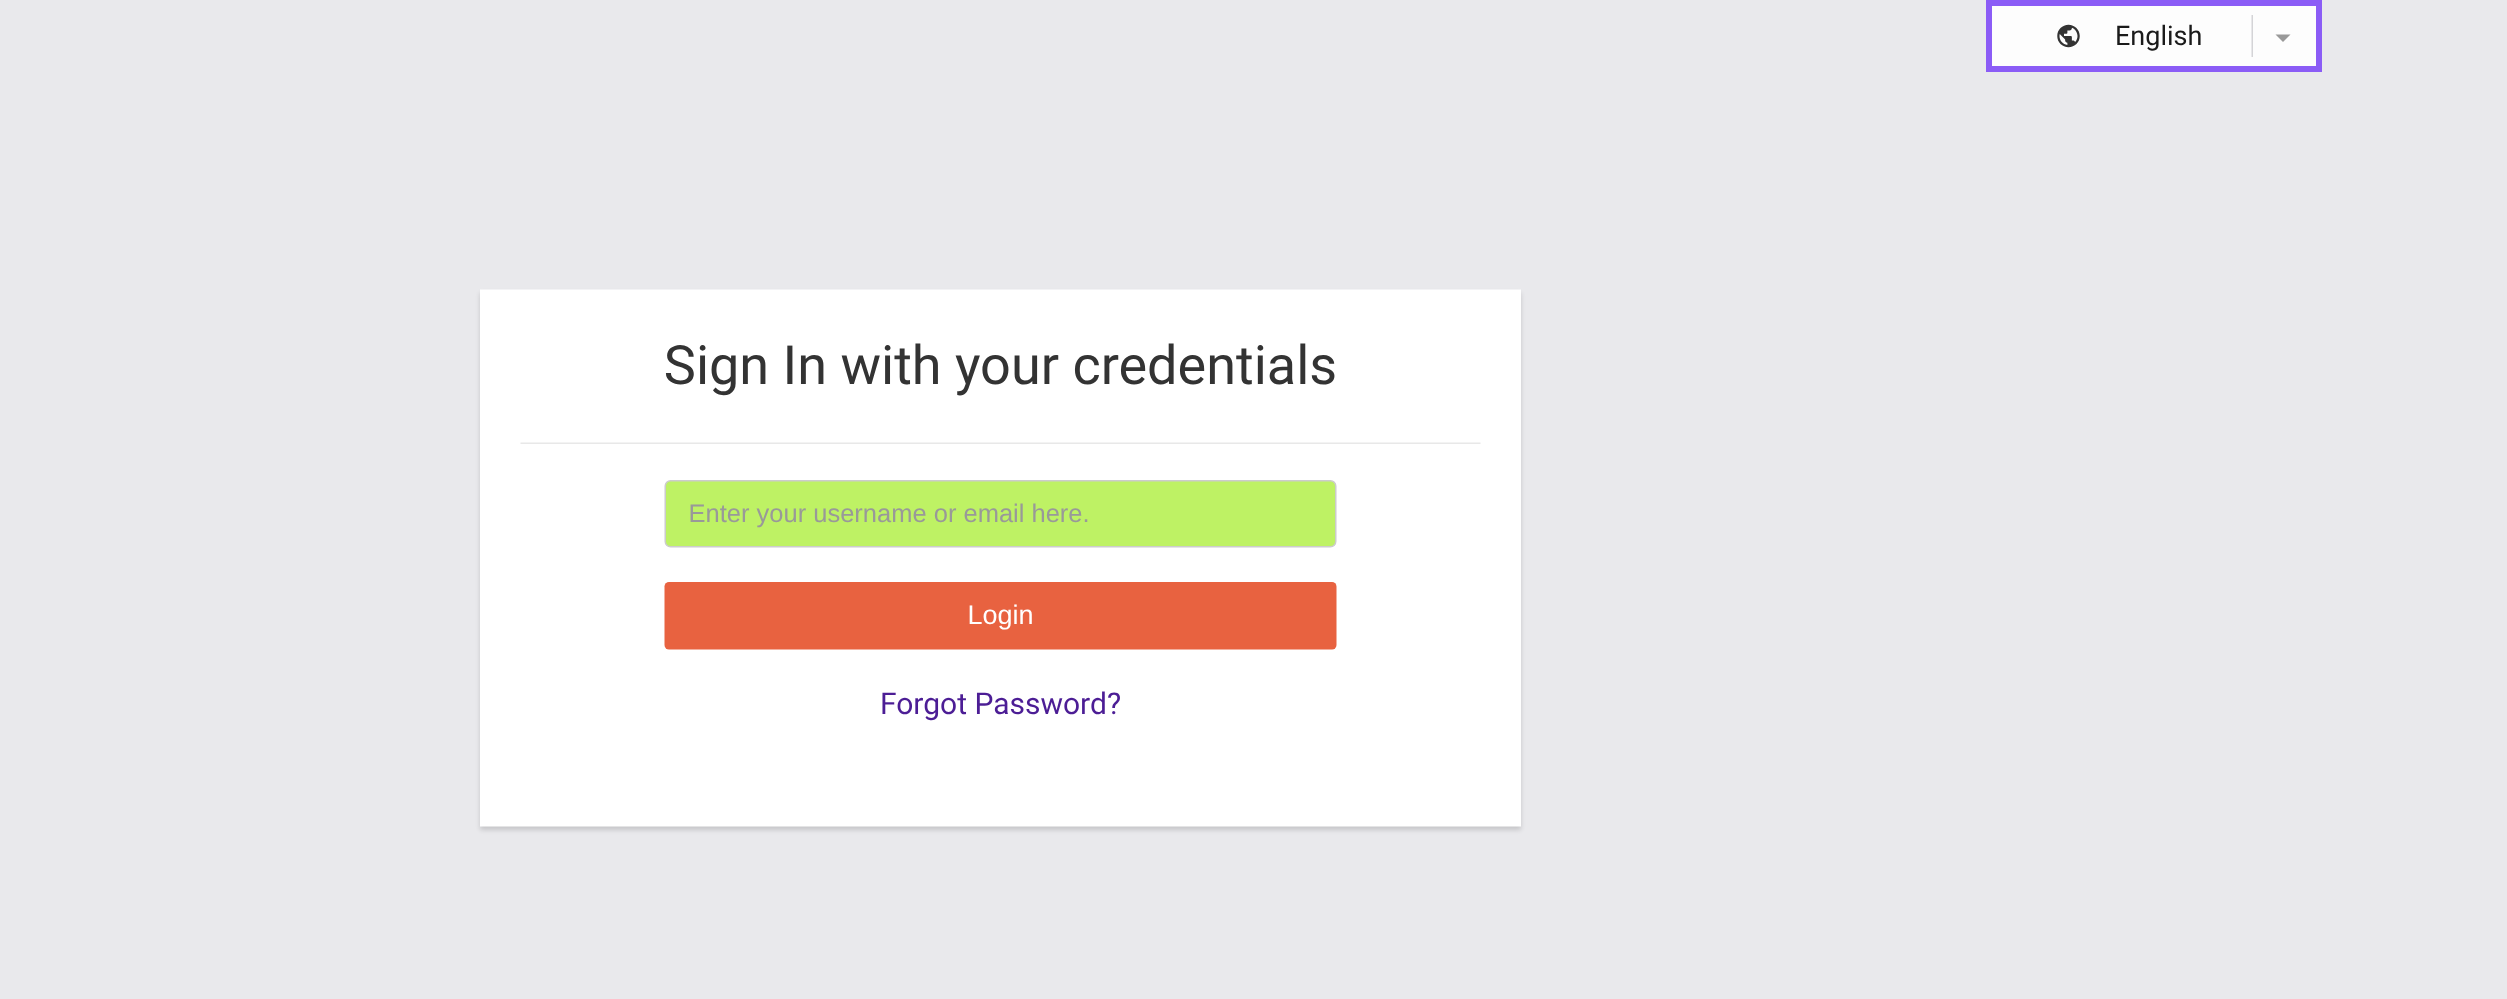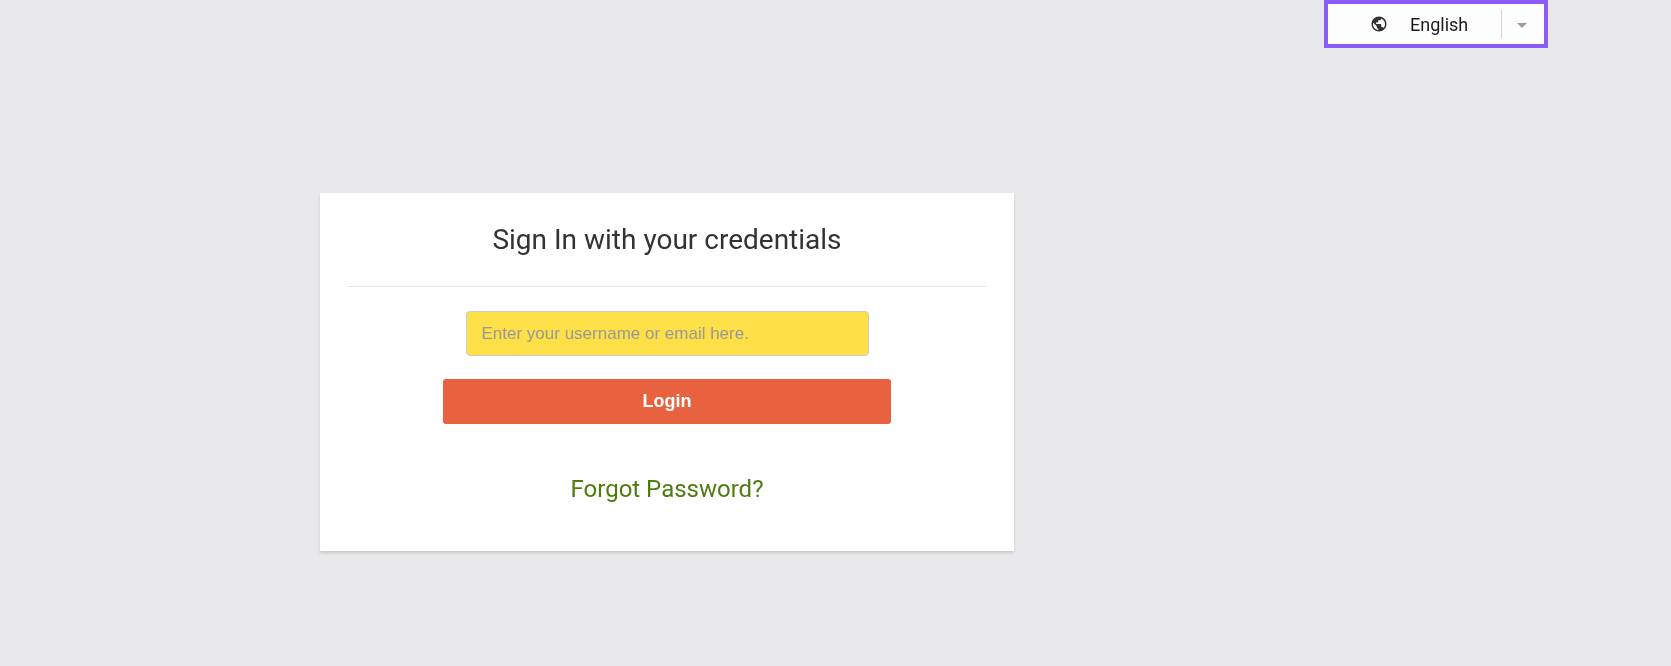--- a/index.html
+++ b/index.html
@@ -53,66 +53,65 @@
       position: absolute;
       left: 320px;
       top: 193px;
       width: 694px;
       height: 358px;
       background-color: #ffffff;
       box-shadow: 0 2px 3px rgba(0,0,0,0.15);
     }
     .card-heading {
       text-align: center;
-      font-size: 28px;
+      font-size: 36px;
       font-weight: 400;
       color: #333333;
       padding-top: 30px;
       padding-bottom: 30px;
     }
     .heading-divider {
       margin: 0 27px;
       border: none;
       border-top: 1px solid #e8e8e8;
     }
     .form-area {
       padding: 24px 223px 0 223px;
       display: flex;
       flex-direction: column;
       align-items: center;
     }
     .username-input {
-      width: 403px;
+      width: 448px;
       height: 45px;
       border: 1px solid #cccccc;
       border-radius: 4px;
       padding: 0 15px;
       font-size: 17px;
       color: #555555;
-      background-color: #fde047;
+      background-color: #bef264;
     }
     .username-input::placeholder {
       color: #999999;
     }
     .login-button {
       width: 448px;
       height: 45px;
       margin-top: 23px;
       background-color: #e86240;
       border: none;
       border-radius: 3px;
       color: #ffffff;
       font-size: 18px;
       cursor: pointer;
-      font-weight: bold;
     }
     .forgot-link {
-      margin-top: 51px;
-      font-size: 24px;
-      color: #4d7c0f;
+      margin-top: 24px;
+      font-size: 20px;
+      color: #4c1d95;
       cursor: pointer;
       text-decoration: none;
     }
   </style>
 </head>
 <body>
 
 <div class="language-selector">
   <span class="globe-icon">
     <svg width="18" height="18" viewBox="0 0 24 24" fill="#333333">

